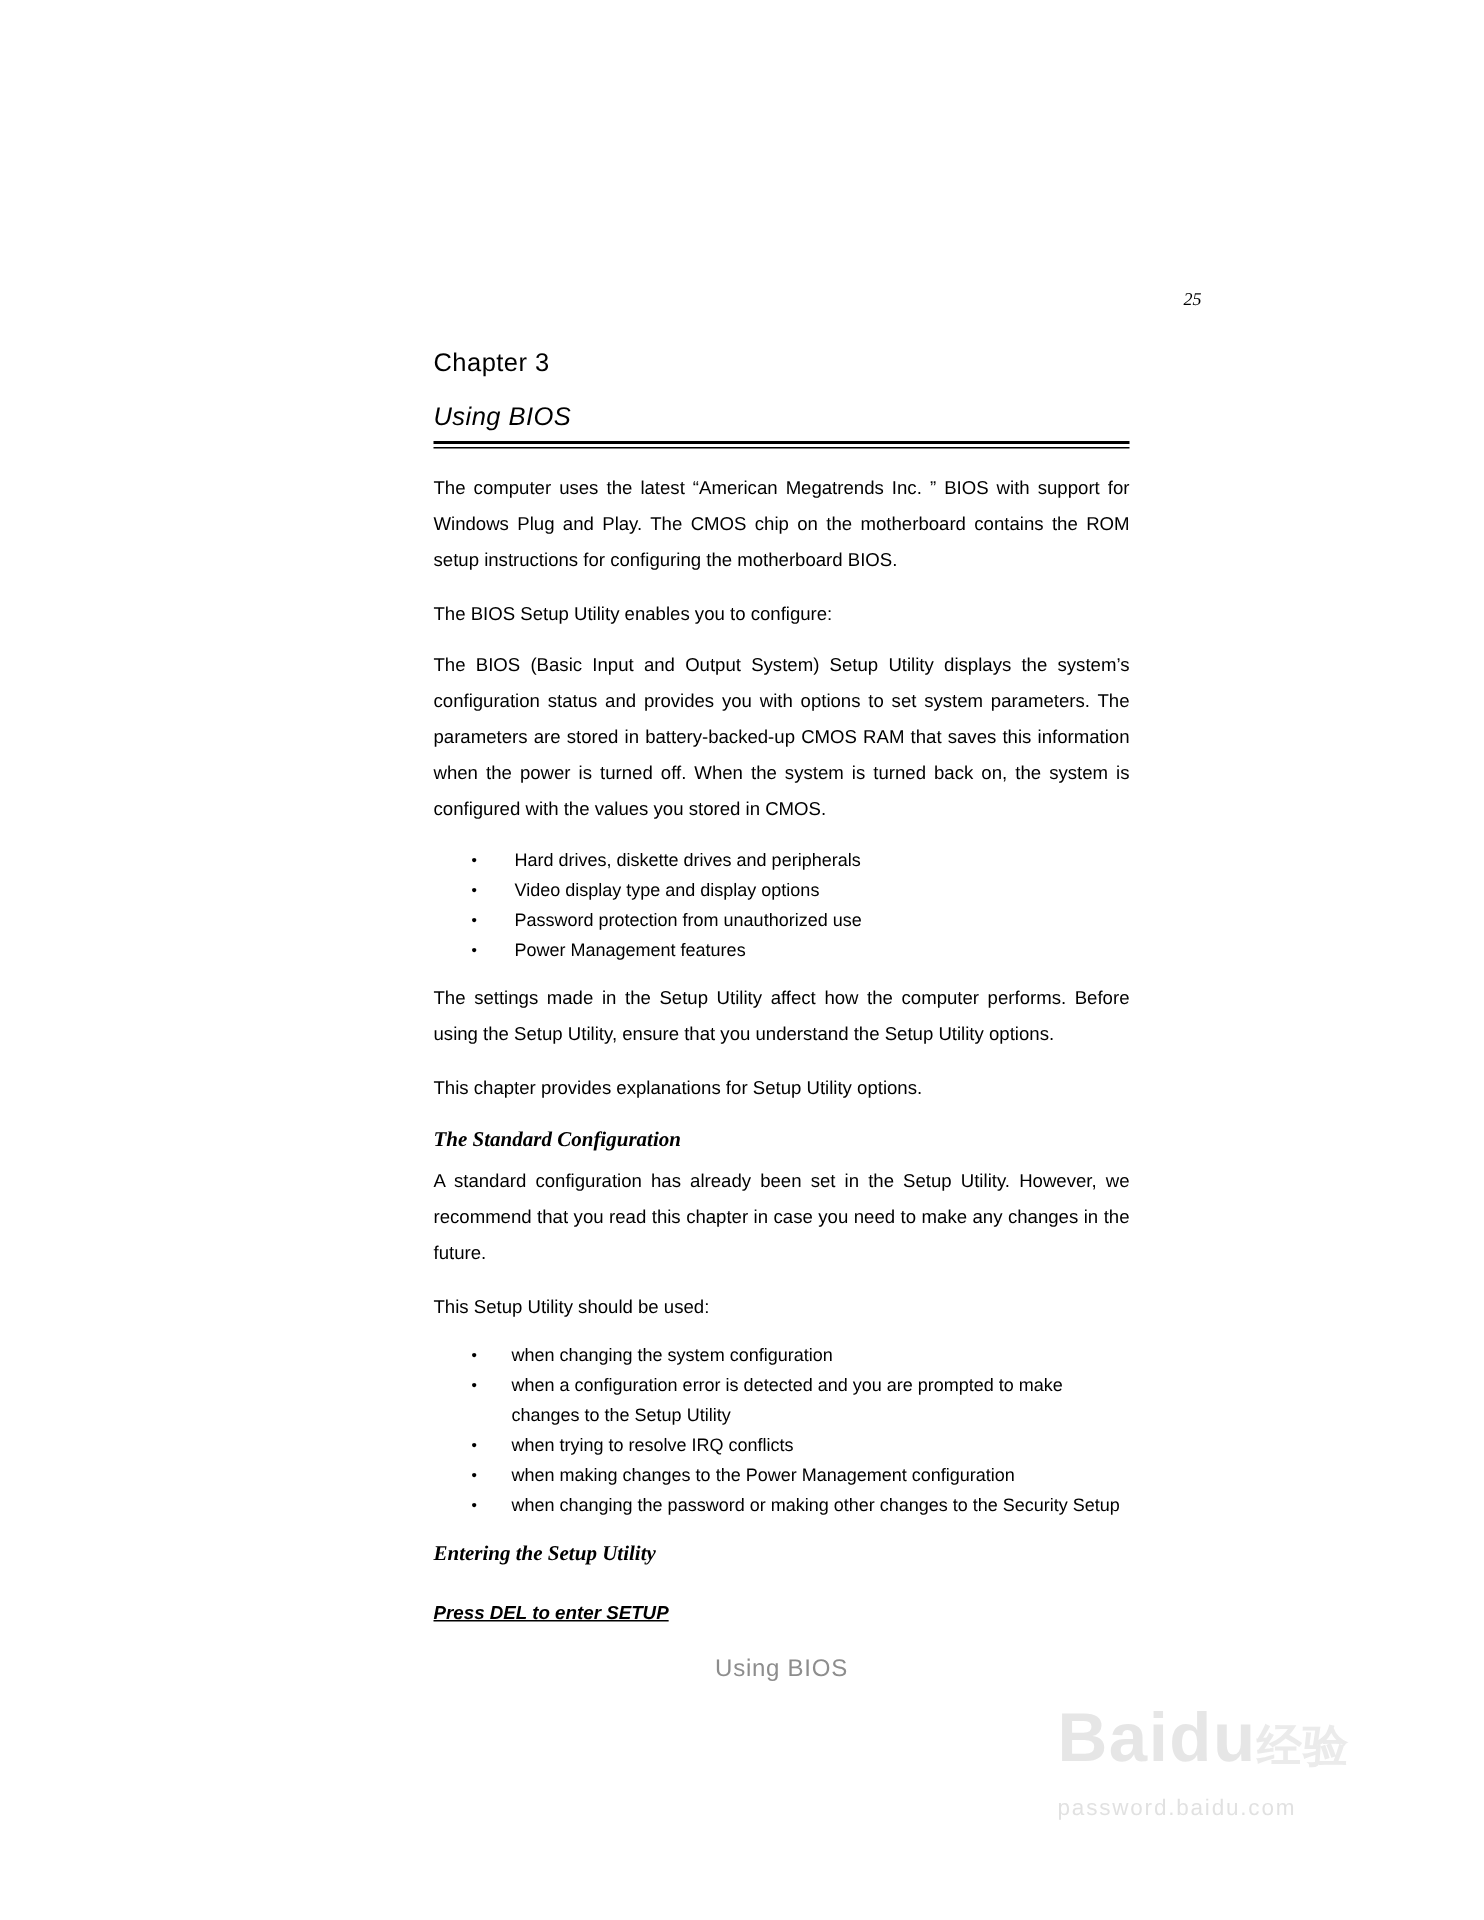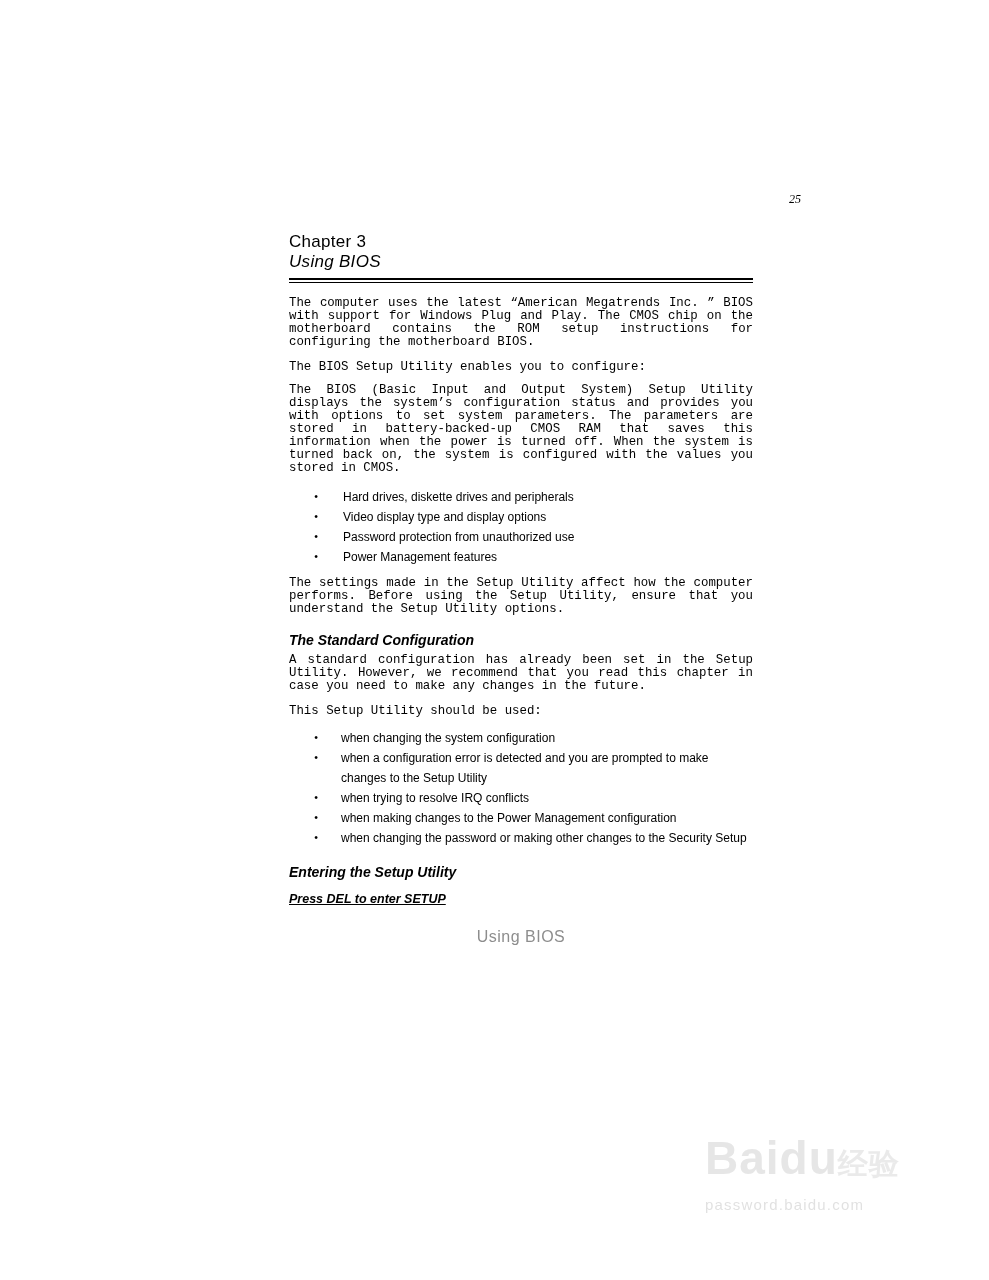--- a/index.html
+++ b/index.html
@@ -35,21 +35,21 @@
     position: absolute;
     left: 274px;
     top: 232px;
     width: 464px;
   }
   .chapter-label {
     font-family: "Liberation Sans", sans-serif;
     font-size: 17px;
     letter-spacing: 0.3px;
     color: #000;
-    margin-bottom: 0;
+    margin-bottom: 16px;
   }
   .chapter-title {
     font-family: "Liberation Sans", sans-serif;
     font-style: italic;
     font-size: 17px;
     letter-spacing: 0.3px;
     color: #000;
     padding-bottom: 5px;
   }
   .double-rule {
@@ -60,30 +60,30 @@
     margin-bottom: 14px;
   }
   h2.section {
     font-family: "Liberation Serif", serif;
     font-weight: bold;
     font-size: 15.5px;
     margin: 0 0 10px 0;
     letter-spacing: 0.1px;
   }
   h3.subsection {
-    font-family: Liberation Sans, sans-serif;
+    font-family: Liberation Serif, serif;
     font-weight: bold;
     font-style: italic;
     font-size: 14px;
     margin: 16px 0 6px 0;
   }
   p.body {
-    font-family: Liberation Mono, monospace;
+    font-family: Liberation Sans, sans-serif;
     font-size: 12.4px;
-    line-height: 13px;
+    line-height: 24px;
     text-align: justify;
     margin: 0 0 12px 0;
   }
   p.tight {
     margin-bottom: 10px;
   }
   ul.bullets {
     list-style: none;
     margin: 4px 0 10px 0;
     padding: 0;
@@ -108,21 +108,21 @@
   }
   ul.bullets.indent2 li .dot {
     left: 25px;
   }
   .press-del {
     font-family: "Liberation Sans", sans-serif;
     font-weight: bold;
     font-style: italic;
     font-size: 12.5px;
     text-decoration: underline;
-    margin-top: 12px;
+    margin-top: 23px;
   }
   .footer-label {
     font-family: "Liberation Sans", sans-serif;
     font-size: 16px;
     color: #8d8d8d;
     text-align: center;
     margin-top: 22px;
     letter-spacing: 0.5px;
   }
   
@@ -175,20 +175,21 @@
     <p class="body">The BIOS (Basic Input and Output System) Setup Utility displays the system’s configuration status and provides you with options to set system parameters. The parameters are stored in battery-backed-up CMOS RAM that saves this information when the power is turned off. When the system is turned back on, the system is configured with the values you stored in CMOS.</p>
 
     <ul class="bullets">
       <li><span class="dot">•</span><span>Hard drives, diskette drives and peripherals</span></li>
       <li><span class="dot">•</span><span>Video display type and display options</span></li>
       <li><span class="dot">•</span><span>Password protection from unauthorized use</span></li>
       <li><span class="dot">•</span><span>Power Management features</span></li>
     </ul>
 
     <p class="body">The settings made in the Setup Utility affect how the computer performs. Before using the Setup Utility, ensure that you understand the Setup Utility options.</p>
+    <p class="body">This chapter provides explanations for Setup Utility options.</p>
 
     <h3 class="subsection">The Standard Configuration</h3>
     <p class="body">A standard configuration has already been set in the Setup Utility. However, we recommend that you read this chapter in case you need to make any changes in the future.</p>
     <p class="body tight">This Setup Utility should be used:</p>
 
     <ul class="bullets indent2">
       <li><span class="dot">•</span><span>when changing the system configuration</span></li>
       <li><span class="dot">•</span><span>when a configuration error is detected and you are prompted to make changes to the Setup Utility</span></li>
       <li><span class="dot">•</span><span>when trying to resolve IRQ conflicts</span></li>
       <li><span class="dot">•</span><span>when making changes to the Power Management configuration</span></li>

